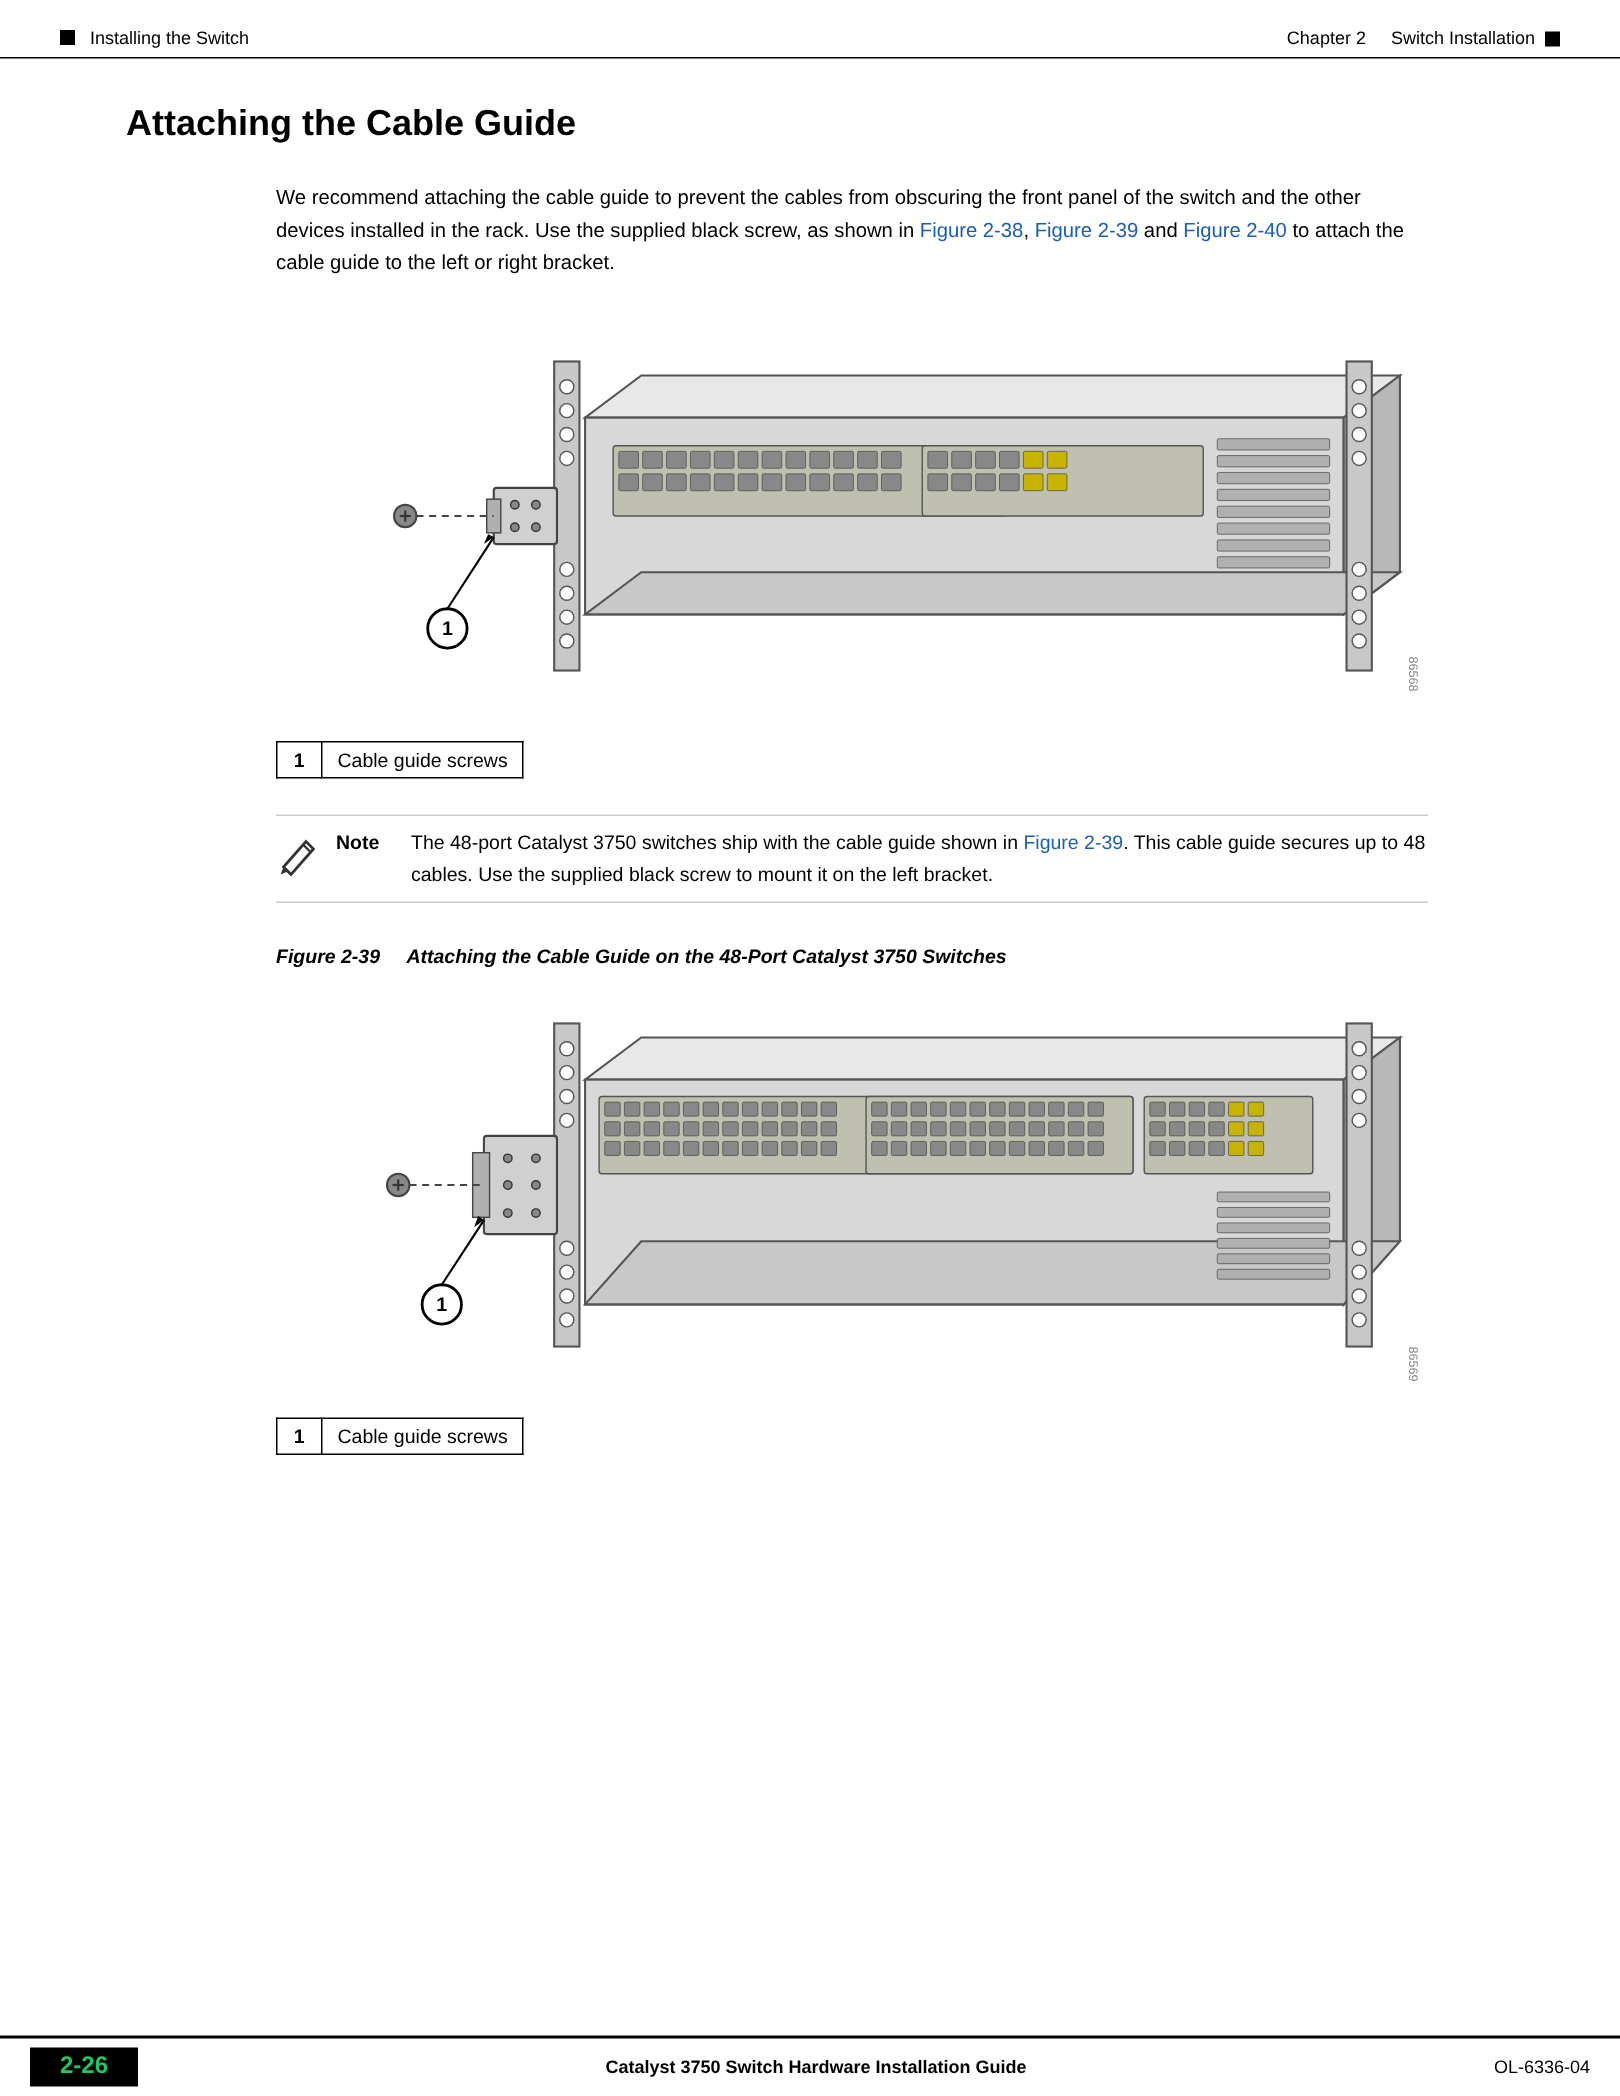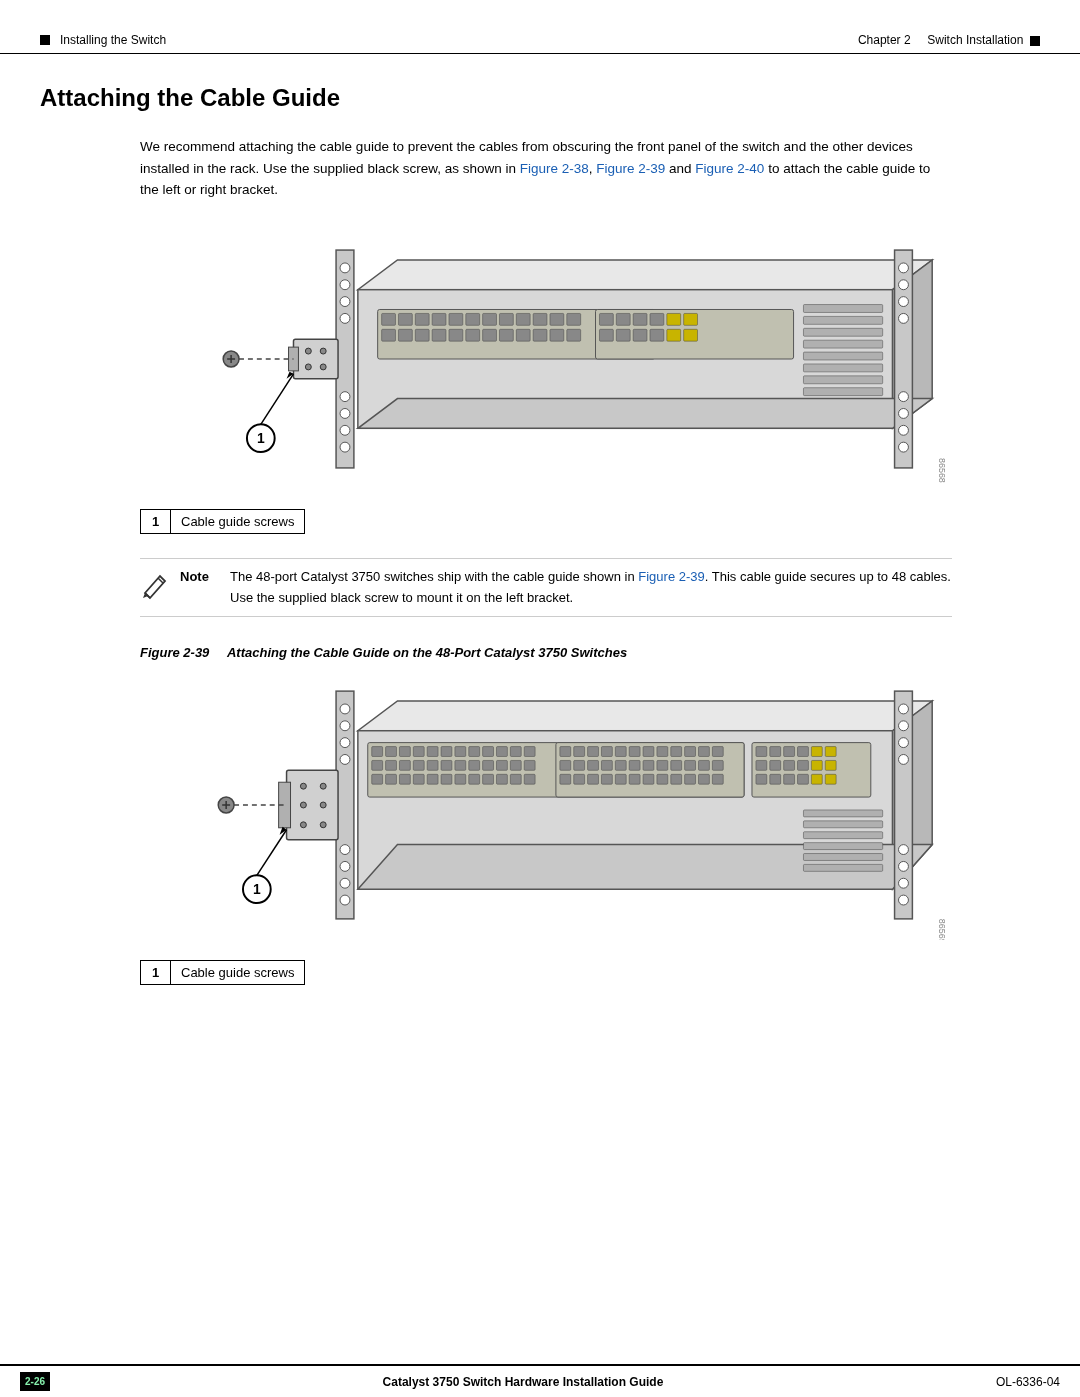--- a/index.html
+++ b/index.html
@@ -13,21 +13,20 @@
       position: relative;
     }
 
     
     .page-header {
       display: flex;
       justify-content: space-between;
       align-items: flex-start;
       padding: 18px 40px 6px 40px;
       border-bottom: 1px solid #000;
-      margin-top: 15px;
     }
     .header-left {
       font-size: 12px;
       display: flex;
       align-items: center;
       gap: 6px;
     }
     .header-left .black-square {
       width: 10px;
       height: 10px;
@@ -36,20 +35,21 @@
       margin-right: 4px;
     }
     .header-right {
       font-size: 12px;
       text-align: right;
     }
 
     
     .main-content {
       padding: 30px 88px 80px 60px;
+      margin-left: 44px;
     }
 
     
     .section-heading {
       font-size: 24px;
       font-weight: bold;
       margin-bottom: 24px;
       margin-left: -20px;
     }
 
@@ -150,24 +150,24 @@
       left: 0;
       right: 0;
       border-top: 2px solid #000;
       display: flex;
       align-items: center;
       justify-content: space-between;
       padding: 6px 20px;
     }
     .footer-left {
       background: #000;
-      color: #86efac;
-      font-size: 10px;
+      color: #22c55e;
+      font-size: 16px;
       font-weight: bold;
-      padding: 4px 5px;
+      padding: 4px 20px;
     }
     .footer-center {
       font-size: 12px;
       font-weight: bold;
     }
     .footer-right {
       font-size: 12px;
     }
   </style>
 </head>

